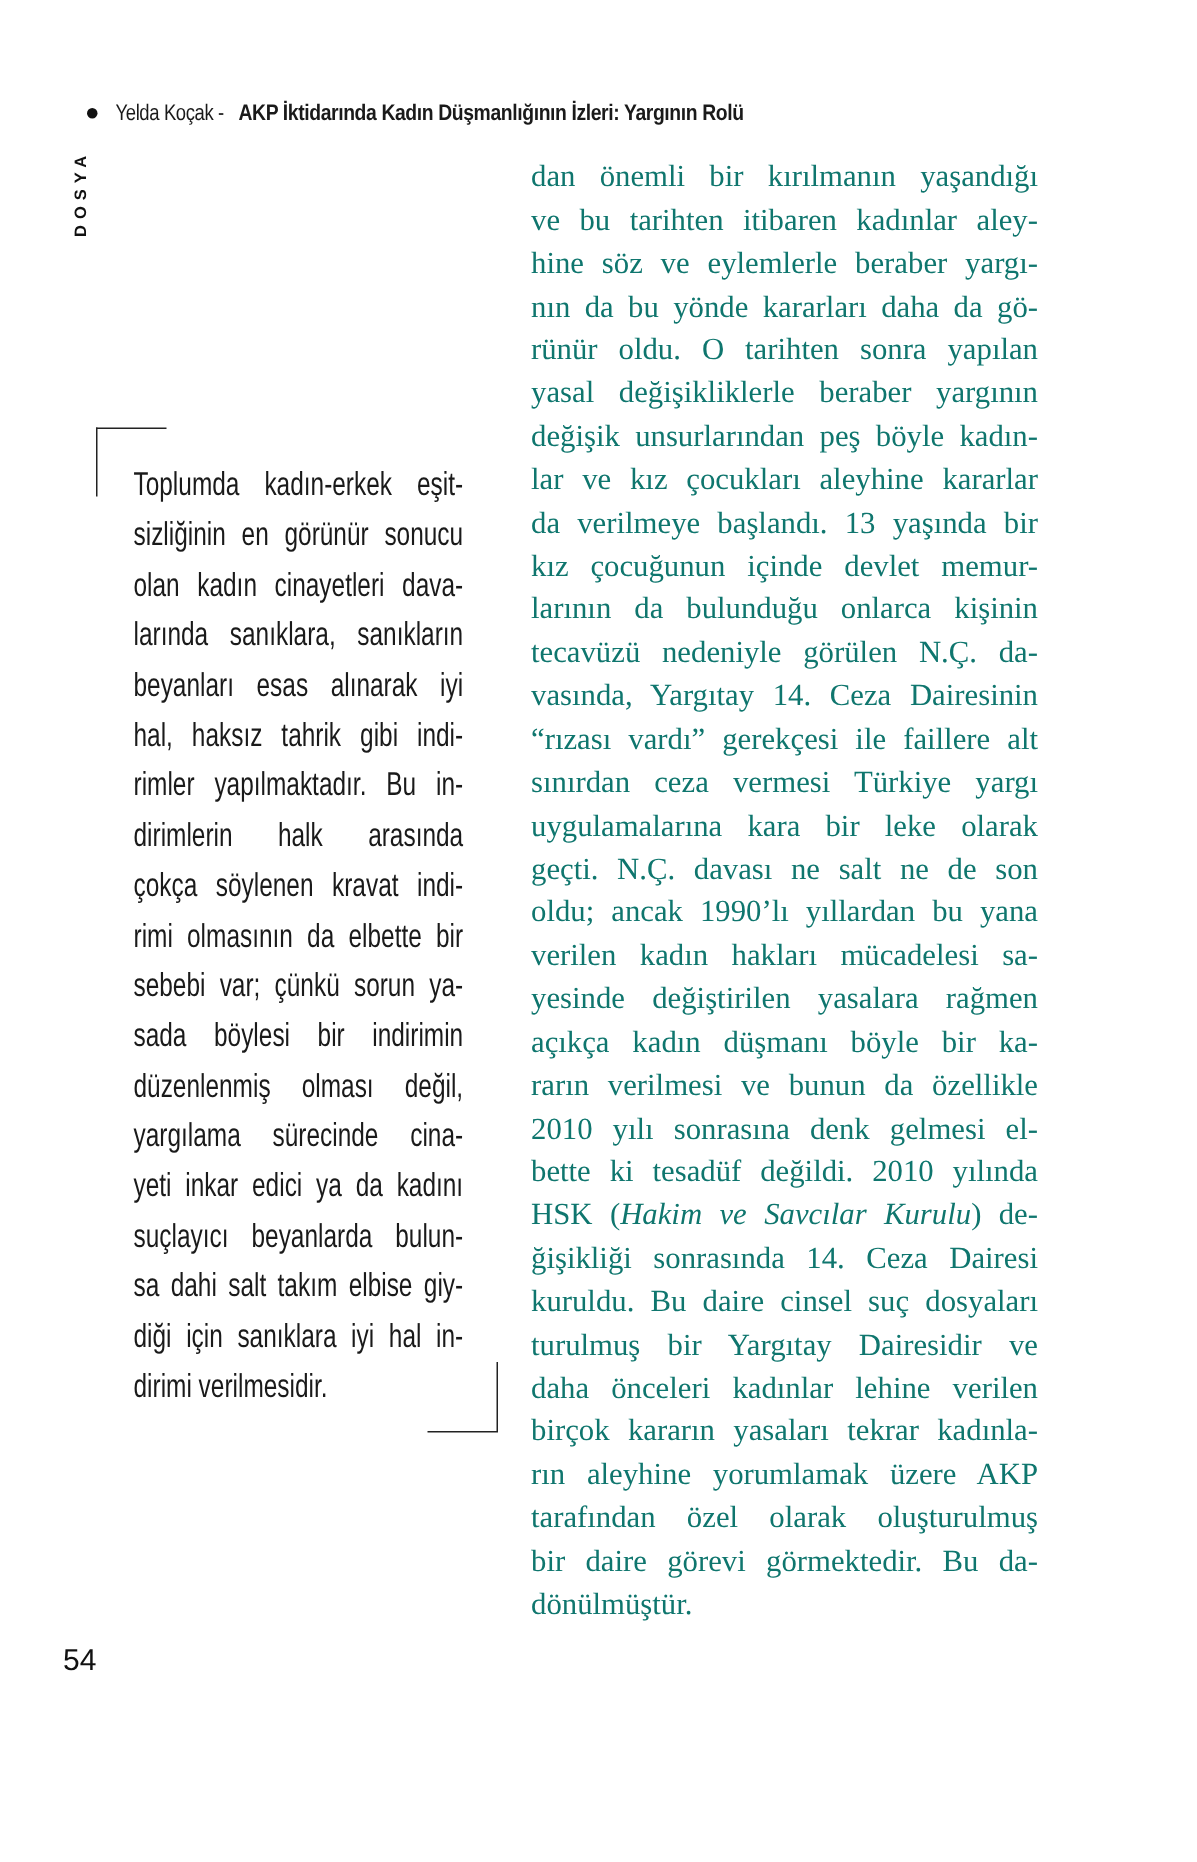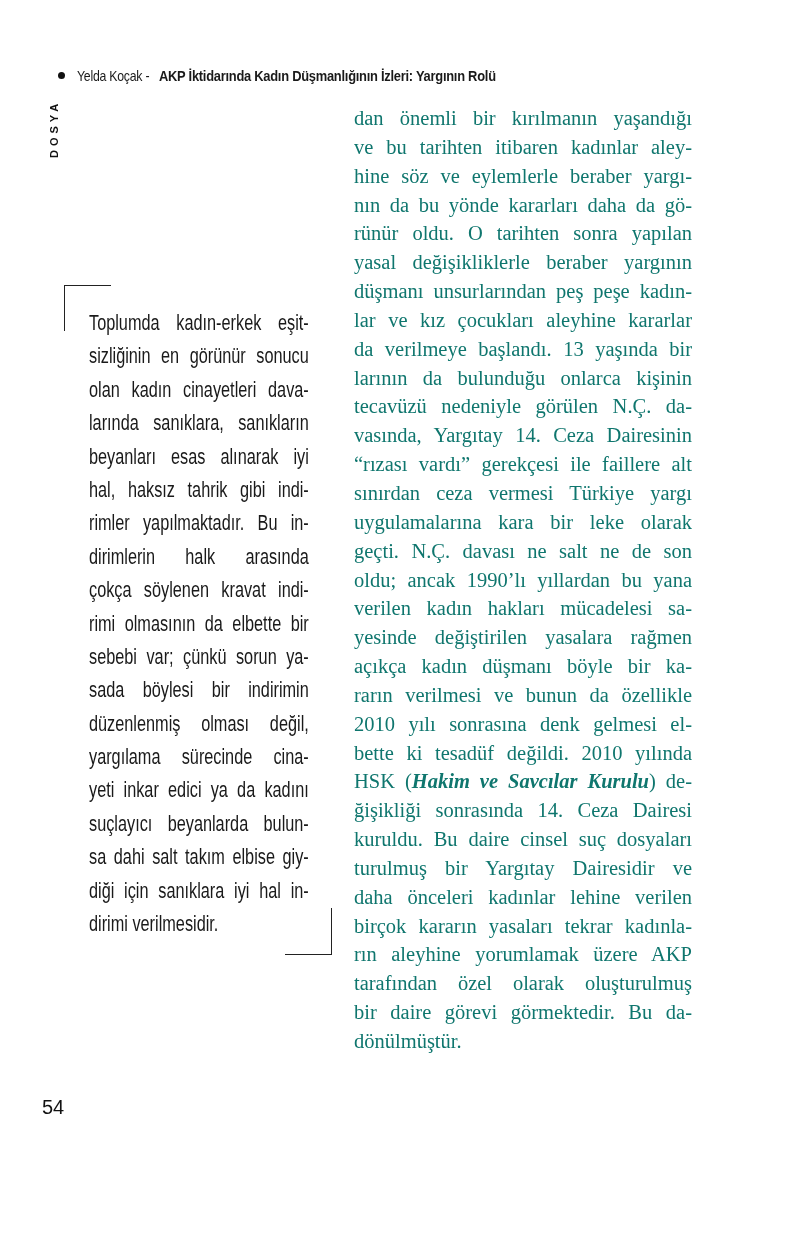--- a/index.html
+++ b/index.html
@@ -35,21 +35,21 @@
   .pq-line.last { text-align-last: left; }
   .body-col {
     position: absolute; left: 354px; top: 104px; width: 338px;
     font-family: "Liberation Serif", serif; color: #0f766e;
   }
   .b-line {
     height: 28.85px; line-height: 28.85px; font-size: 20.5px; white-space: nowrap;
     text-align: justify; text-align-last: justify;
   }
   .b-line.last { text-align-last: left; }
-  .b-line i { font-style: italic; font-weight: bold; }
+  .b-line i { font-style: italic; }
   .page-number {
     position: absolute; left: 42px; top: 1096px;
     font-family: "Liberation Sans", sans-serif; font-weight: normal; font-size: 20px; color: #111;
   }
 </style>
 </head>
 <body>
 
 <div class="header">
   <span class="bullet"></span>
@@ -87,23 +87,24 @@
 <div class="corner-br-v"></div>
 <div class="corner-br-h"></div>
 
 <div class="body-col">
   <div class="b-line">dan önemli bir kırılmanın yaşandığı</div>
   <div class="b-line">ve bu tarihten itibaren kadınlar aley-</div>
   <div class="b-line">hine söz ve eylemlerle beraber yargı-</div>
   <div class="b-line">nın da bu yönde kararları daha da gö-</div>
   <div class="b-line">rünür oldu. O tarihten sonra yapılan</div>
   <div class="b-line">yasal değişikliklerle beraber yargının</div>
-  <div class="b-line">düşmanı unsurlarından peş peşe kadın-</div>
+  <div class="b-line">değişik unsurlarından peş böyle kadın-</div>
   <div class="b-line">lar ve kız çocukları aleyhine kararlar</div>
   <div class="b-line">da verilmeye başlandı. 13 yaşında bir</div>
+  <div class="b-line">kız çocuğunun içinde devlet memur-</div>
   <div class="b-line">larının da bulunduğu onlarca kişinin</div>
   <div class="b-line">tecavüzü nedeniyle görülen N.Ç. da-</div>
   <div class="b-line">vasında, Yargıtay 14. Ceza Dairesinin</div>
   <div class="b-line">“rızası vardı” gerekçesi ile faillere alt</div>
   <div class="b-line">sınırdan ceza vermesi Türkiye yargı</div>
   <div class="b-line">uygulamalarına kara bir leke olarak</div>
   <div class="b-line">geçti. N.Ç. davası ne salt ne de son</div>
   <div class="b-line">oldu; ancak 1990’lı yıllardan bu yana</div>
   <div class="b-line">verilen kadın hakları mücadelesi sa-</div>
   <div class="b-line">yesinde değiştirilen yasalara rağmen</div>

